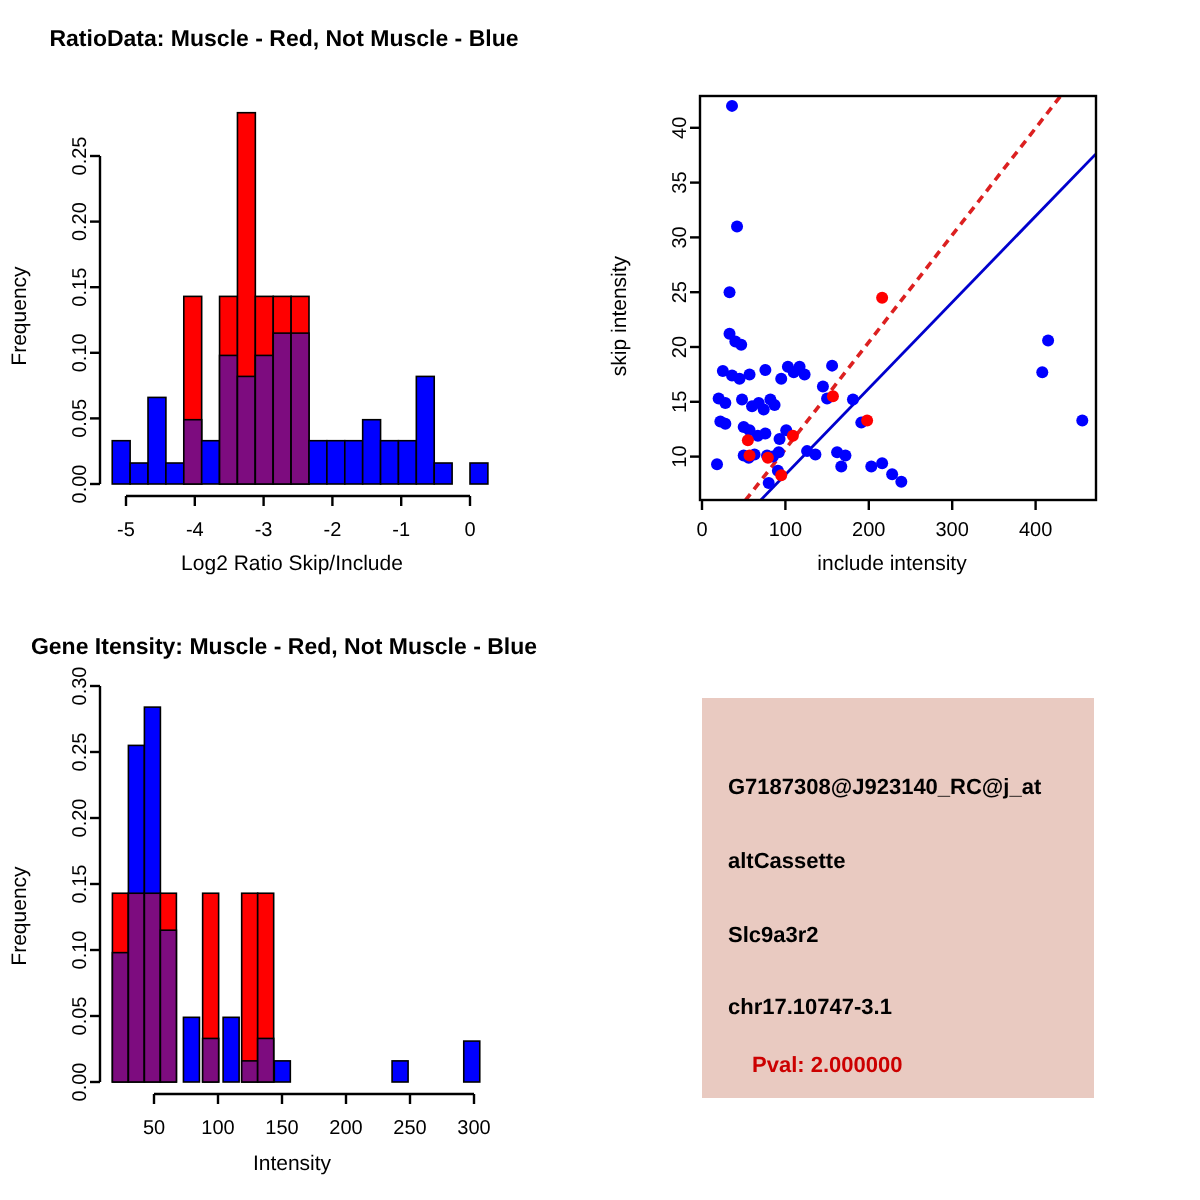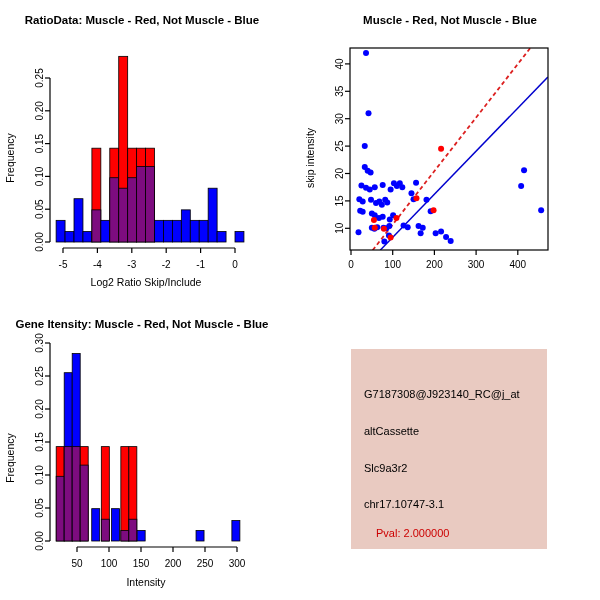--- a/index.html
+++ b/index.html
@@ -13,21 +13,21 @@
   .panel svg{position:absolute;left:0;top:0;}
   .chart-title{position:absolute;top:14px;left:0;width:300px;text-align:center;
        font-size:11.5px;font-weight:bold;color:#000;letter-spacing:0px;transform:translateX(-8px);}
   #panel-scatter .chart-title{transform:translateX(0);}
   .x-label{position:absolute;top:276px;left:0;width:300px;text-align:center;
        font-size:10.5px;color:#000;transform:translateX(-4px);}
   .y-label{position:absolute;left:-30px;top:152px;width:80px;text-align:center;
        font-size:10.5px;color:#000;transform:rotate(-90deg);}
   svg text{font-family:"Liberation Sans","DejaVu Sans",sans-serif;font-size:10px;fill:#000;}
   .info-box{position:absolute;left:51px;top:49px;width:196px;height:200px;}
-  .info-line{position:absolute;left:13px;font-size:11px;white-space:nowrap;}
+  .info-line{position:absolute;left:13px;font-size:11px;white-space:nowrap;font-weight:bold;}
 </style>
 </head>
 <body>
 
 <div class="fig">
 
   <div class="panel" id="panel-ratio-hist">
     <svg id="svg-ratio-hist" width="300" height="300" viewBox="0 0 300 300">
         <rect x="56.11999999999999" y="220.352" width="8.944000000000003" height="21.647999999999996" fill="#0000FF" stroke="#000" stroke-width="0.8"></rect>
         <rect x="65.064" y="231.504" width="8.943999999999988" height="10.49600000000001" fill="#0000FF" stroke="#000" stroke-width="0.8"></rect>
@@ -179,21 +179,21 @@
         <text x="40" y="176.5" text-anchor="middle" transform="rotate(-90 40 173.5)">20</text>
         <line x1="50" y1="146.10000000000002" x2="45" y2="146.10000000000002" stroke="#000000" stroke-width="1.2"></line>
         <text x="40" y="149.10000000000002" text-anchor="middle" transform="rotate(-90 40 146.10000000000002)">25</text>
         <line x1="50" y1="118.7" x2="45" y2="118.7" stroke="#000000" stroke-width="1.2"></line>
         <text x="40" y="121.7" text-anchor="middle" transform="rotate(-90 40 118.7)">30</text>
         <line x1="50" y1="91.30000000000001" x2="45" y2="91.30000000000001" stroke="#000000" stroke-width="1.2"></line>
         <text x="40" y="94.30000000000001" text-anchor="middle" transform="rotate(-90 40 91.30000000000001)">35</text>
         <line x1="50" y1="63.900000000000006" x2="45" y2="63.900000000000006" stroke="#000000" stroke-width="1.2"></line>
         <text x="40" y="66.9" text-anchor="middle" transform="rotate(-90 40 63.900000000000006)">40</text>
       </svg>
-    <div class="chart-title">Muscle - Red, Not Muscle - Blue</div>
+    <div class="x-label">include intensity</div>
     <div class="y-label">skip intensity</div>
   </div>
 
   <div class="panel" id="panel-gene-hist">
     <svg id="svg-gene-hist" width="300" height="300" viewBox="0 0 300 300">
         <rect x="56.2" y="146.62" width="8" height="94.38" fill="#FF0000" stroke="#000" stroke-width="0.8"></rect>
         <rect x="56.2" y="176.32" width="8" height="64.68" fill="#7D0C7F" stroke="#000" stroke-width="0.8"></rect>
         <rect x="64.2" y="72.69999999999999" width="8" height="168.3" fill="#0000FF" stroke="#000" stroke-width="0.8"></rect>
         <rect x="64.2" y="146.62" width="8" height="94.38" fill="#7D0C7F" stroke="#000" stroke-width="0.8"></rect>
         <rect x="72.2" y="53.56000000000003" width="8" height="187.43999999999997" fill="#0000FF" stroke="#000" stroke-width="0.8"></rect>

